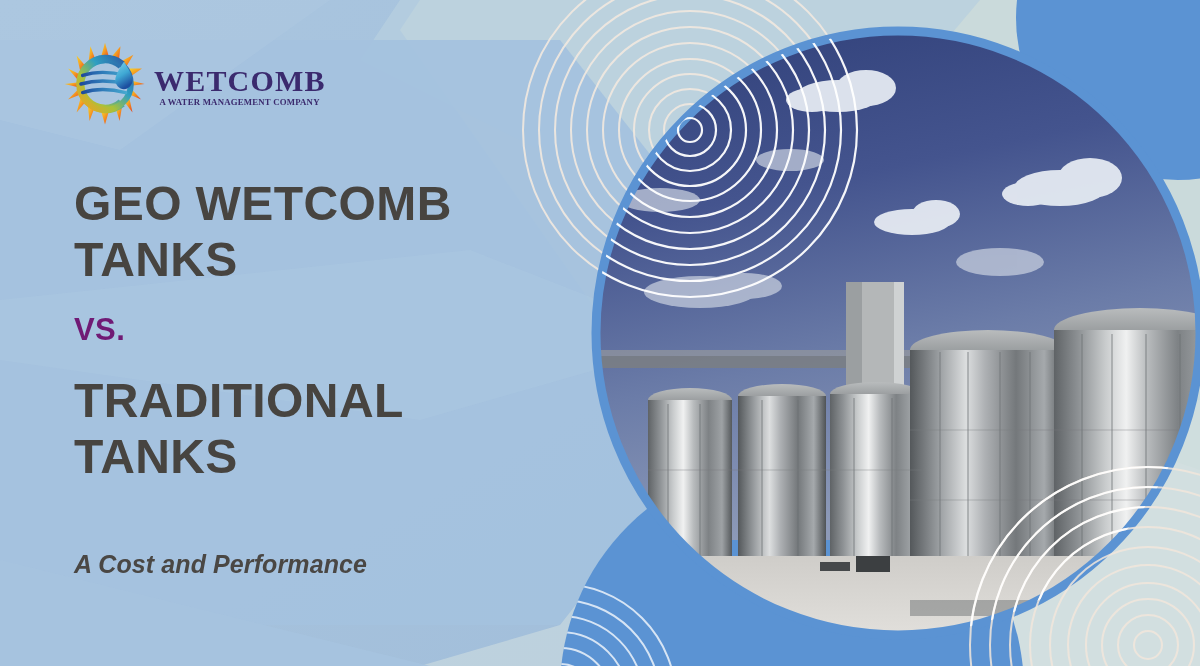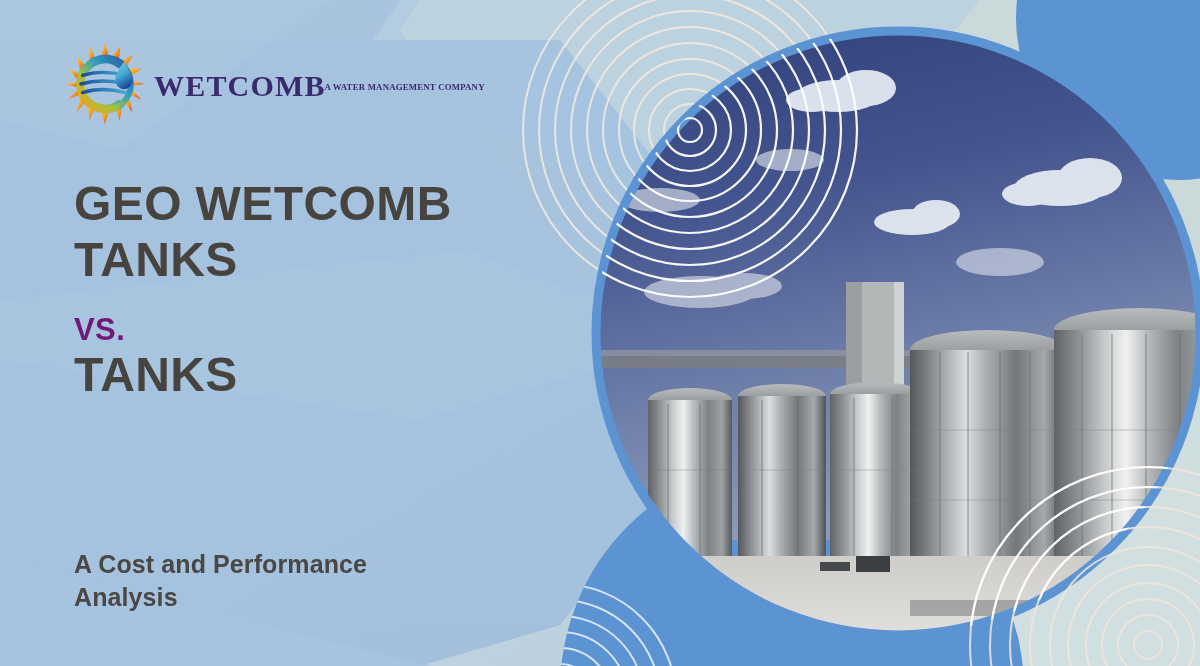--- a/index.html
+++ b/index.html
@@ -39,21 +39,21 @@
     z-index: 40;
   }
   #logo-mark {
     width: 86px;
     height: 86px;
     position: relative;
     flex: none;
   }
   #logo-word {
     display: flex;
-    flex-direction: row;
+    flex-direction: column;
     align-items: center;
     justify-content: space-between;
     padding-top: 4px;
   }
   #logo-word .wm-main {
     font-family: "Liberation Serif", serif;
     font-weight: bold;
     font-size: 30px;
     letter-spacing: 1.2px;
     color: #3b2a6e;
@@ -104,20 +104,21 @@
     top: 548px;
     width: 430px;
     z-index: 40;
   }
   .sub-line {
     font-weight: bold;
     font-size: 25px;
     line-height: 1.32;
     color: #4a4744;
     letter-spacing: 0.1px;
+    font-style: italic;
   }
 
   
   .rings { position: absolute; z-index: 5; }
 </style>
 </head>
 <body>
 
 <div id="slide">
 
@@ -426,21 +427,21 @@
     <div id="logo-word">
       <div class="wm-main">WETCOMB</div>
       <div class="wm-sub">A WATER MANAGEMENT COMPANY</div>
     </div>
   </div>
 
   <div id="headline-block">
     <div class="h-line">GEO WETCOMB</div>
     <div class="h-line">TANKS</div>
     <div class="vs-line">VS.</div>
+    <div class="h-line second">TRADITIONAL</div>
     <div class="h-line">TANKS</div>
   </div>
 
   <div id="subtitle-block">
     <div class="sub-line">A Cost and Performance</div>
-    <div class="sub-line">Analysis</div>
   </div>
 
 </div>
 
 </body></html>

